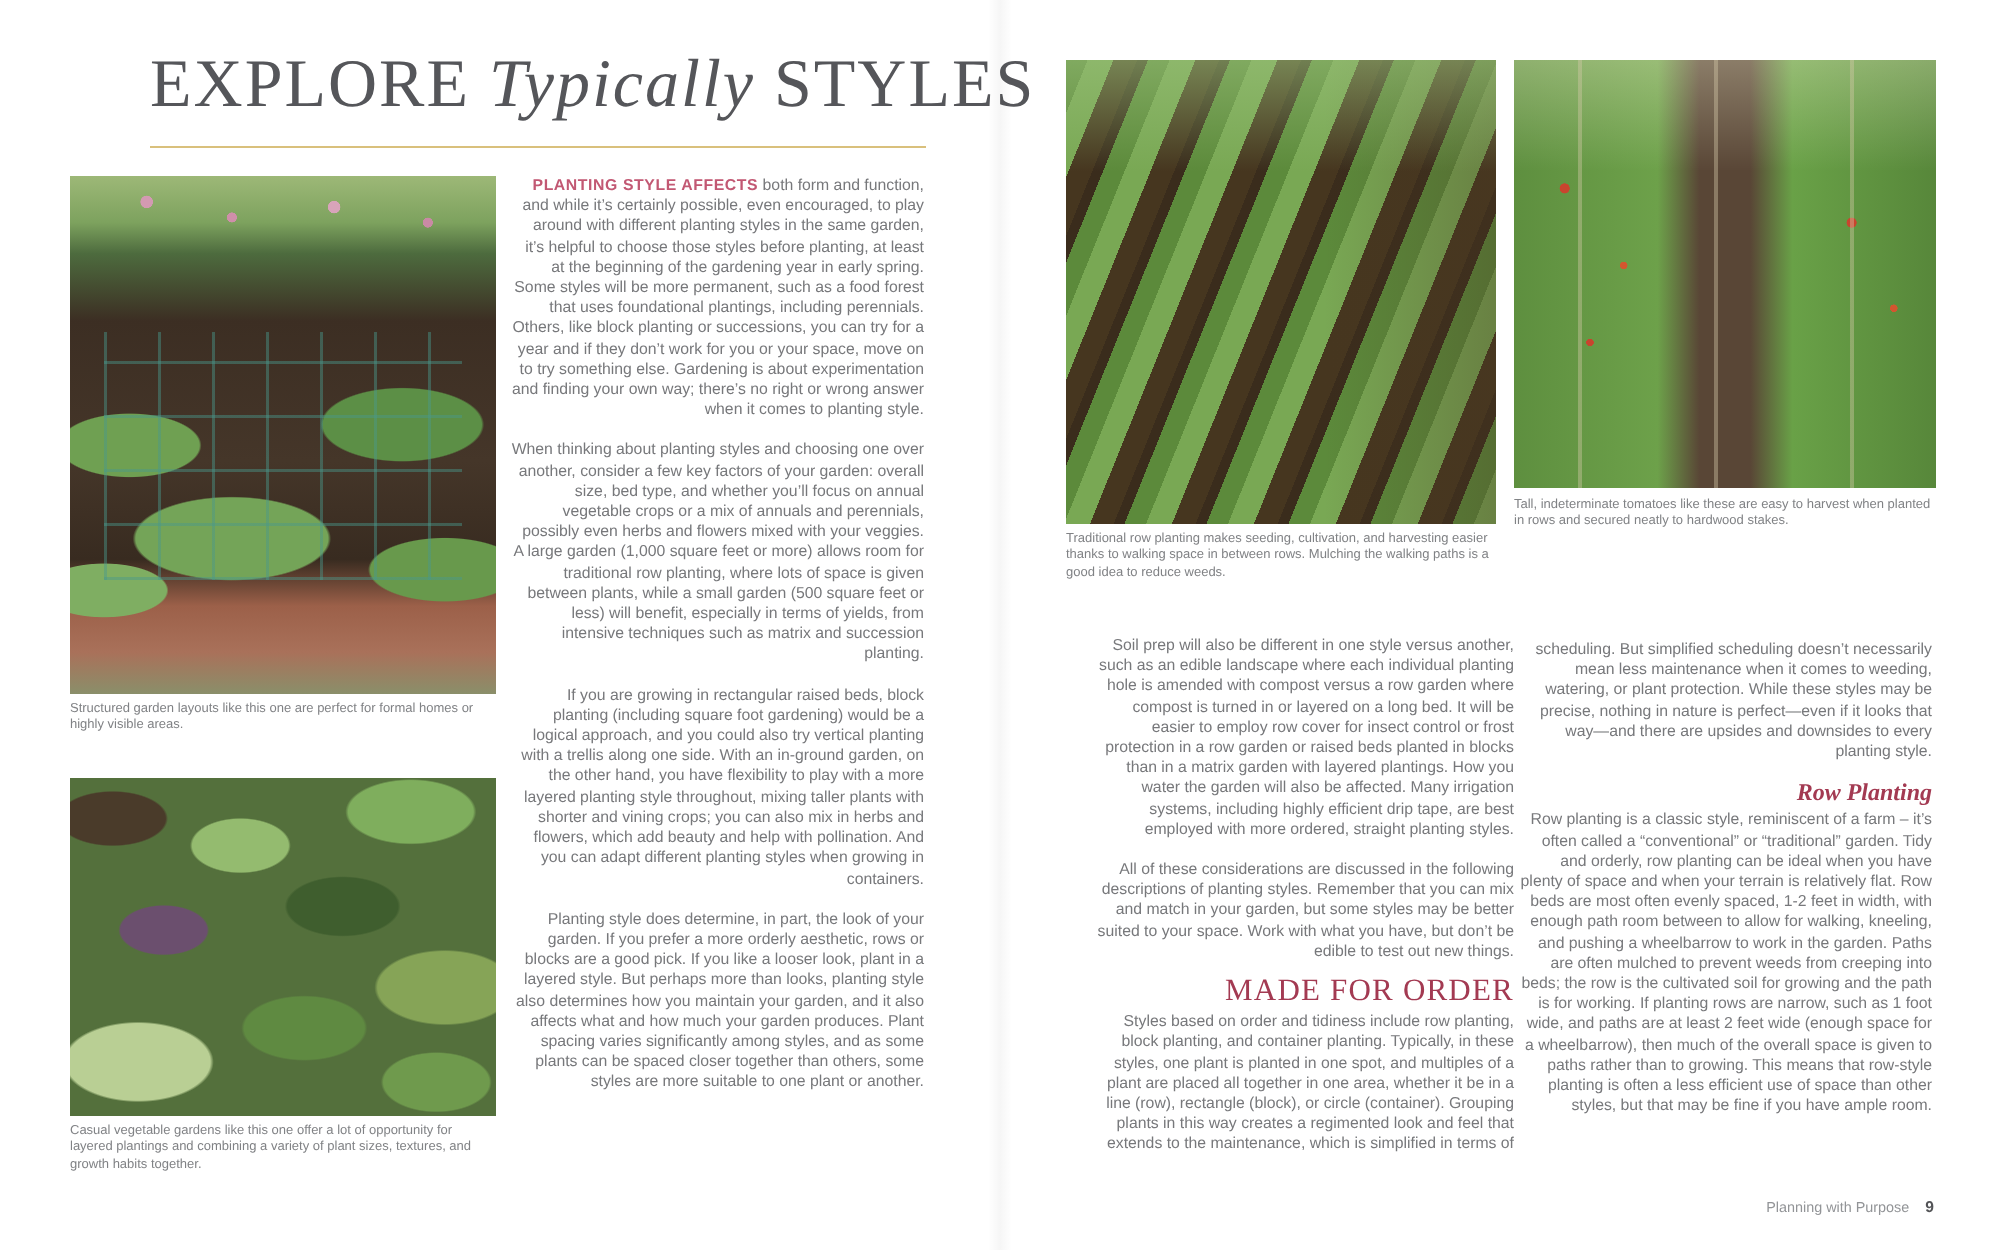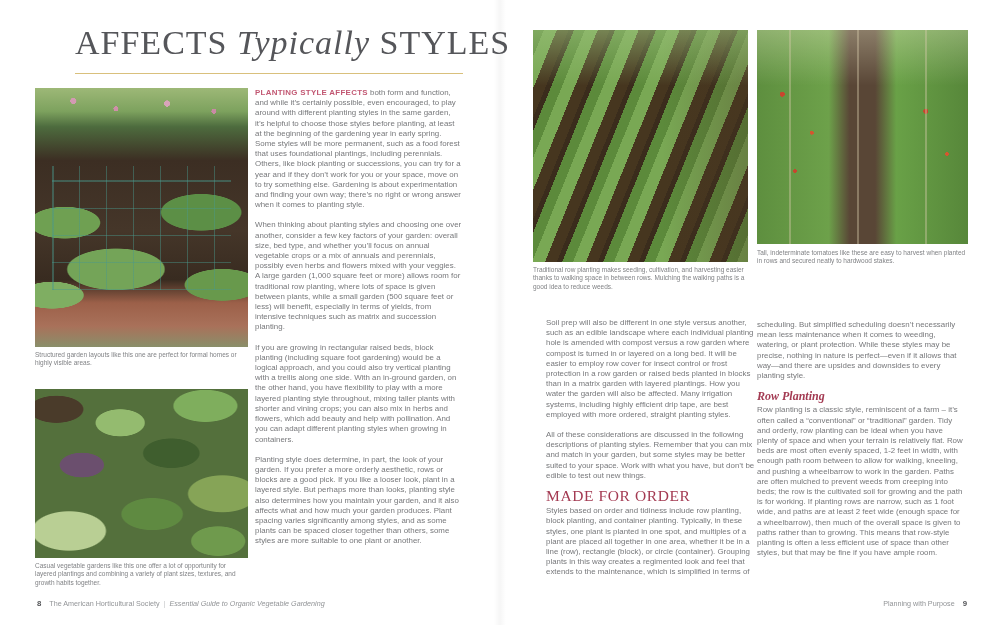--- a/index.html
+++ b/index.html
@@ -20,21 +20,21 @@
     font-family:"Liberation Serif", serif; font-size:34px; font-weight:normal;
     color:#55565a; letter-spacing:1px; white-space:nowrap;
   }
   .page-title .t-italic { font-style:italic; }
   .title-rule {
     position:absolute; left:75px; top:73px; width:388px; height:1px;
     background:#d9c07c;
   }
   .body-col {
     position:absolute; font-size:7.9px; line-height:10.2px; color:#77787b;
-    text-align:left;
+    text-align:right;
   }
   .body-col p { margin:0 0 10px 0; }
   .lead-in { color:#c25873; font-weight:bold; letter-spacing:.3px; }
   .section-heading {
     font-family:"Liberation Serif", serif; font-size:15.5px; color:#a33a52;
     letter-spacing:.6px; margin:2px 0 5px 0; font-weight:normal;
   }
   .sub-heading {
     font-family:"Liberation Serif", serif; font-style:italic; font-weight:bold;
     font-size:12px; color:#a33a52; margin:2px 0 4px 0;
@@ -134,54 +134,53 @@
   
   .col-left-page  { left:255px; top:88px;  width:207px; }
   .col-right-1    { left:546px; top:318px; width:211px; }
   .col-right-2    { left:757px; top:320px; width:209px; }
 </style>
 </head>
 <body>
 
 <div class="spread">
 
-  <h1 class="page-title"><span>AFFECTS</span><span> </span><span class="t-italic">Typically</span><span> </span><span>STYLES</span></h1>
+  <h1 class="page-title"><span>EXPLORE</span><span> </span><span class="t-italic">Typically</span><span> </span><span>STYLES</span></h1>
   <div class="title-rule"></div>
 
   <div class="photo photo-structured"></div>
   <div class="caption caption-structured">Structured garden layouts like this one are perfect for formal homes or highly visible areas.</div>
 
   <div class="photo photo-casual"></div>
   <div class="caption caption-casual">Casual vegetable gardens like this one offer a lot of opportunity for layered plantings and combining a variety of plant sizes, textures, and growth habits together.</div>
 
   <div class="body-col col-left-page">
     <p><span class="lead-in">PLANTING STYLE AFFECTS</span><span> both form and function, and while it’s certainly possible, even encouraged, to play around with different planting styles in the same garden, it’s helpful to choose those styles before planting, at least at the beginning of the gardening year in early spring. Some styles will be more permanent, such as a food forest that uses foundational plantings, including perennials. Others, like block planting or successions, you can try for a year and if they don’t work for you or your space, move on to try something else. Gardening is about experimentation and finding your own way; there’s no right or wrong answer when it comes to planting style.</span></p>
     <p>When thinking about planting styles and choosing one over another, consider a few key factors of your garden: overall size, bed type, and whether you’ll focus on annual vegetable crops or a mix of annuals and perennials, possibly even herbs and flowers mixed with your veggies. A large garden (1,000 square feet or more) allows room for traditional row planting, where lots of space is given between plants, while a small garden (500 square feet or less) will benefit, especially in terms of yields, from intensive techniques such as matrix and succession planting.</p>
     <p>If you are growing in rectangular raised beds, block planting (including square foot gardening) would be a logical approach, and you could also try vertical planting with a trellis along one side. With an in-ground garden, on the other hand, you have flexibility to play with a more layered planting style throughout, mixing taller plants with shorter and vining crops; you can also mix in herbs and flowers, which add beauty and help with pollination. And you can adapt different planting styles when growing in containers.</p>
     <p>Planting style does determine, in part, the look of your garden. If you prefer a more orderly aesthetic, rows or blocks are a good pick. If you like a looser look, plant in a layered style. But perhaps more than looks, planting style also determines how you maintain your garden, and it also affects what and how much your garden produces. Plant spacing varies significantly among styles, and as some plants can be spaced closer together than others, some styles are more suitable to one plant or another.</p>
   </div>
 
-  <div class="footer footer-left"><span class="pagenum">8</span><span class="society">The American Horticultural Society</span><span class="sep">|</span><span class="book-italic">Essential Guide to Organic Vegetable Gardening</span></div>
 
   <div class="gutter"></div>
 
   <div class="photo photo-carrots"></div>
   <div class="caption caption-carrots">Traditional row planting makes seeding, cultivation, and harvesting easier thanks to walking space in between rows. Mulching the walking paths is a good idea to reduce weeds.</div>
 
   <div class="photo photo-tomatoes"></div>
   <div class="caption caption-tomatoes">Tall, indeterminate tomatoes like these are easy to harvest when planted in rows and secured neatly to hardwood stakes.</div>
 
   <div class="body-col col-right-1">
     <p>Soil prep will also be different in one style versus another, such as an edible landscape where each individual planting hole is amended with compost versus a row garden where compost is turned in or layered on a long bed. It will be easier to employ row cover for insect control or frost protection in a row garden or raised beds planted in blocks than in a matrix garden with layered plantings. How you water the garden will also be affected. Many irrigation systems, including highly efficient drip tape, are best employed with more ordered, straight planting styles.</p>
     <p>All of these considerations are discussed in the following descriptions of planting styles. Remember that you can mix and match in your garden, but some styles may be better suited to your space. Work with what you have, but don’t be edible to test out new things.</p>
     <h2 class="section-heading">MADE FOR ORDER</h2>
     <p>Styles based on order and tidiness include row planting, block planting, and container planting. Typically, in these styles, one plant is planted in one spot, and multiples of a plant are placed all together in one area, whether it be in a line (row), rectangle (block), or circle (container). Grouping plants in this way creates a regimented look and feel that extends to the maintenance, which is simplified in terms of</p>
   </div>
 
   <div class="body-col col-right-2">
-    <p>scheduling. But simplified scheduling doesn’t necessarily mean less maintenance when it comes to weeding, watering, or plant protection. While these styles may be precise, nothing in nature is perfect—even if it allows that way—and there are upsides and downsides to every planting style.</p>
+    <p>scheduling. But simplified scheduling doesn’t necessarily mean less maintenance when it comes to weeding, watering, or plant protection. While these styles may be precise, nothing in nature is perfect—even if it looks that way—and there are upsides and downsides to every planting style.</p>
     <h3 class="sub-heading">Row Planting</h3>
     <p>Row planting is a classic style, reminiscent of a farm – it’s often called a “conventional” or “traditional” garden. Tidy and orderly, row planting can be ideal when you have plenty of space and when your terrain is relatively flat. Row beds are most often evenly spaced, 1-2 feet in width, with enough path room between to allow for walking, kneeling, and pushing a wheelbarrow to work in the garden. Paths are often mulched to prevent weeds from creeping into beds; the row is the cultivated soil for growing and the path is for working. If planting rows are narrow, such as 1 foot wide, and paths are at least 2 feet wide (enough space for a wheelbarrow), then much of the overall space is given to paths rather than to growing. This means that row-style planting is often a less efficient use of space than other styles, but that may be fine if you have ample room.</p>
   </div>
 
   <div class="footer footer-right"><span>Planning with Purpose</span><span class="pagenum">9</span></div>
 
 </div>
 
 </body></html>

